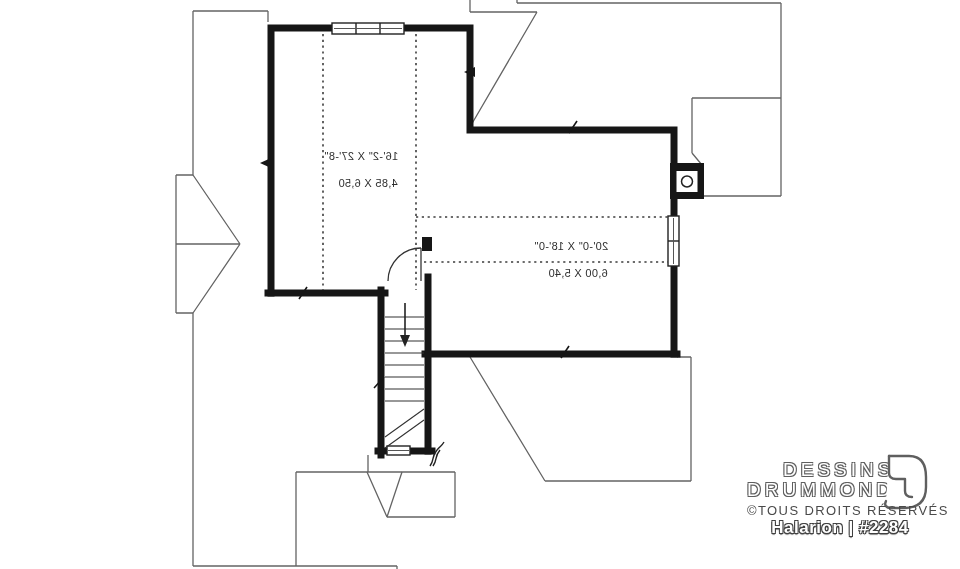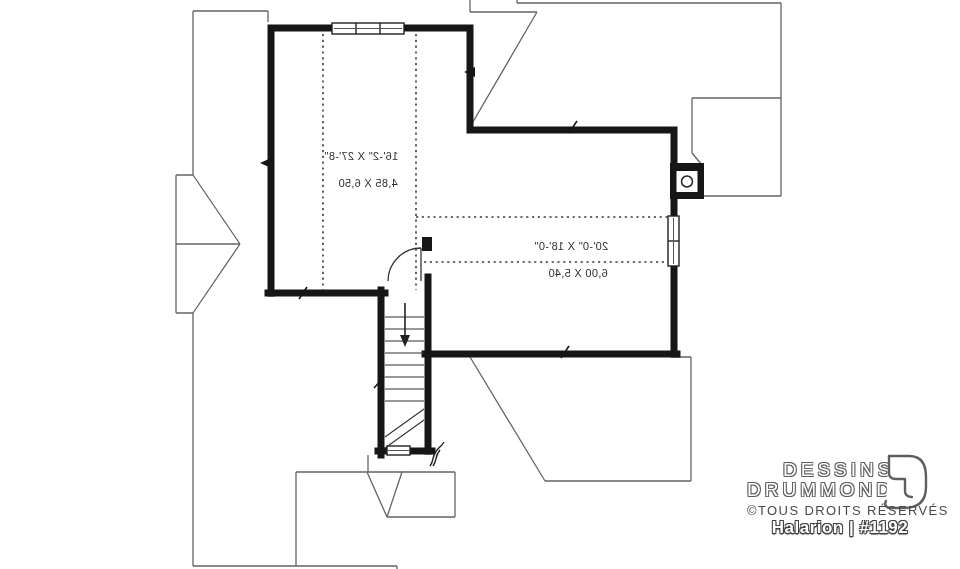--- a/index.html
+++ b/index.html
@@ -145,15 +145,15 @@
 
   <svg class="logo-icon" style="left:877px;top:451px;" width="52" height="62" viewBox="0 0 52 62">
     <g stroke="#5f5f5f" stroke-width="2.4" fill="#ffffff" stroke-linejoin="round" stroke-linecap="round">
       <path d="M12,5 L32,5 C46,5 49,15 49,26 L49,36 C49,51 40,57 27,57 L14,57 C9,57 7,54 9,50"></path>
       <path d="M12,5 L12,22 C12,26 15,28 19,28 L28,28 L28,40 C28,44 31,46 35,46"></path>
     </g>
   </svg>
 
   <div class="brand-rights" style="left:747px;top:503px;">©TOUS DROITS RÉSERVÉS</div>
 
-  <div class="plan-title" style="left:745px;top:518px;">Halarion | #1192</div>
+  <div class="plan-title" style="left:745px;top:518px;">Halarion | #2284</div>
 
 </div>
 
 </body></html>

